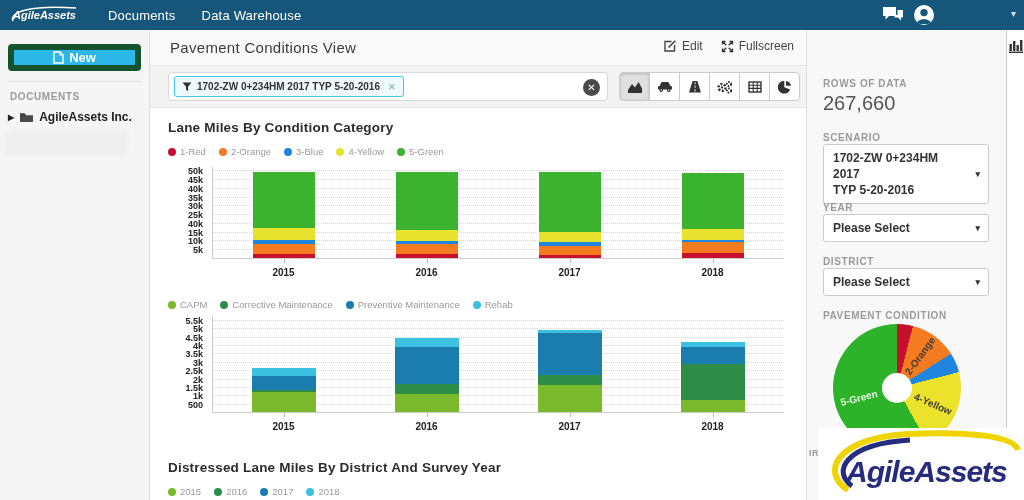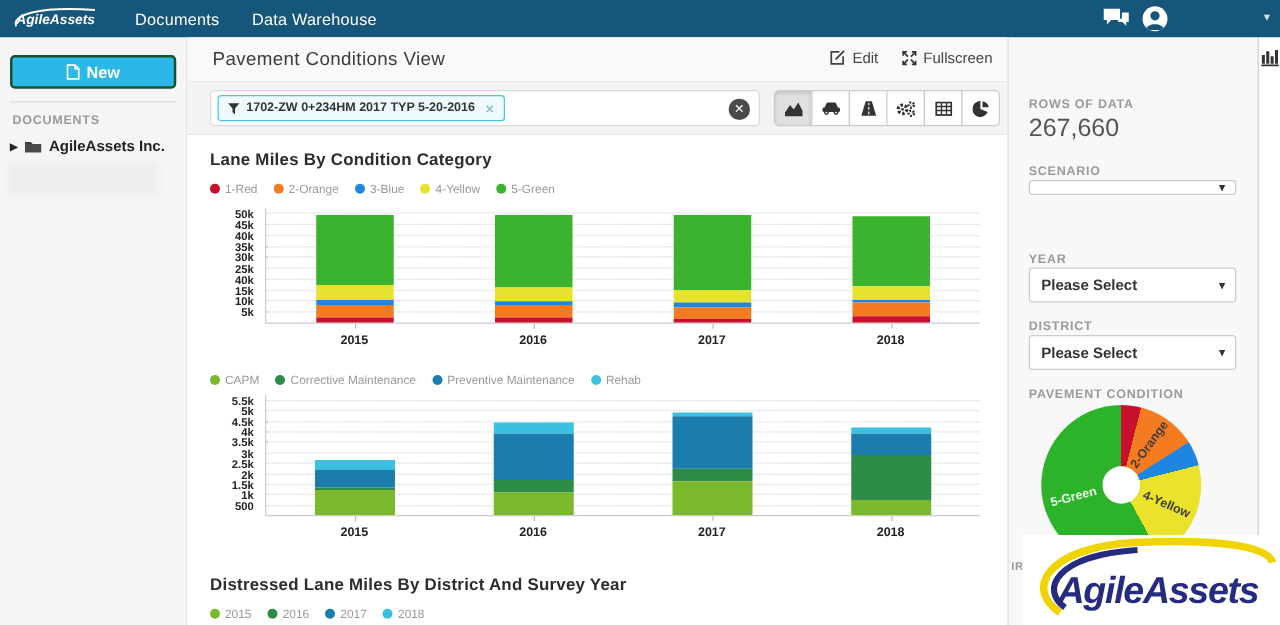--- a/index.html
+++ b/index.html
@@ -9,21 +9,21 @@
   
   .navbar { position:absolute; left:0; top:0; width:1024px; height:30px; background:#16567a; display:flex; align-items:center; }
   .nav-logo { margin-left:8px; width:74px; height:22px; }
   .nav-item { color:#fff; font-size:13px; font-weight:500; margin-left:26px; cursor:pointer; letter-spacing:.2px; }
   .nav-chat { position:absolute; right:120px; top:5px; width:22px; height:20px; }
   .nav-avatar { position:absolute; right:89px; top:4px; width:22px; height:22px; }
   .nav-caret { position:absolute; right:8px; top:8px; color:#cfe0ea; font-size:10px; }
 
   
   .left-sidebar { position:absolute; left:0; top:30px; width:150px; height:470px; background:#f5f5f5; border-right:1px solid #ddd; }
-  .new-btn { position:absolute; left:8px; top:14px; width:133px; height:27px; background:#2bb8e8; border:2px solid #14532d; border-radius:4px; color:#fff; font-size:13px; font-weight:bold; display:flex; align-items:center; justify-content:center; gap:5px; cursor:pointer; }
+  .new-btn { position:absolute; left:8px; top:14px; width:133px; height:27px; background:#2bb8e8; border:6px solid #14532d; border-radius:4px; color:#fff; font-size:13px; font-weight:bold; display:flex; align-items:center; justify-content:center; gap:5px; cursor:pointer; }
   .sb-divider { position:absolute; left:8px; right:8px; top:51px; border-top:1px solid #ddd; }
   .sb-title { position:absolute; left:10px; top:61px; font-size:10px; font-weight:bold; color:#9a9a9a; letter-spacing:.6px; }
   .tree-item { position:absolute; left:8px; top:80px; display:flex; align-items:center; gap:5px; font-size:12px; font-weight:bold; color:#222; cursor:pointer; }
   .tree-caret { font-size:8px; color:#222; }
   .ghost-item { position:absolute; left:6px; top:100px; width:122px; height:26px; background:#e9e9e9; opacity:.55; border-radius:3px; filter:blur(2px); }
 
   
   .main { position:absolute; left:150px; top:30px; width:656px; height:470px; background:#fff; }
   .main-header { position:absolute; left:0; top:0; width:656px; height:36px; background:#f9f9f9; border-bottom:1px solid #e6e6e6; }
   .page-title { position:absolute; left:20px; top:9px; font-size:15px; font-weight:500; color:#3c3c3c; letter-spacing:.3px; }
@@ -345,20 +345,22 @@
       </div>
     </div>
   </div>
 
   <div class="right-panel">
     <div class="rp-label" style="top:48px">ROWS OF DATA</div>
     <div class="rp-value">267,660</div>
 
     <div class="rp-label" style="top:102px">SCENARIO</div>
     <div class="rp-select" style="top:114px">
+      <div>1702-ZW 0+234HM 2017</div>
+      <div>TYP 5-20-2016</div>
       <span class="caret">▾</span>
     </div>
 
     <div class="rp-label" style="top:172px">YEAR</div>
     <div class="rp-select" style="top:184px">
       <div>Please Select</div>
       <span class="caret">▾</span>
     </div>
 
     <div class="rp-label" style="top:226px">DISTRICT</div>

